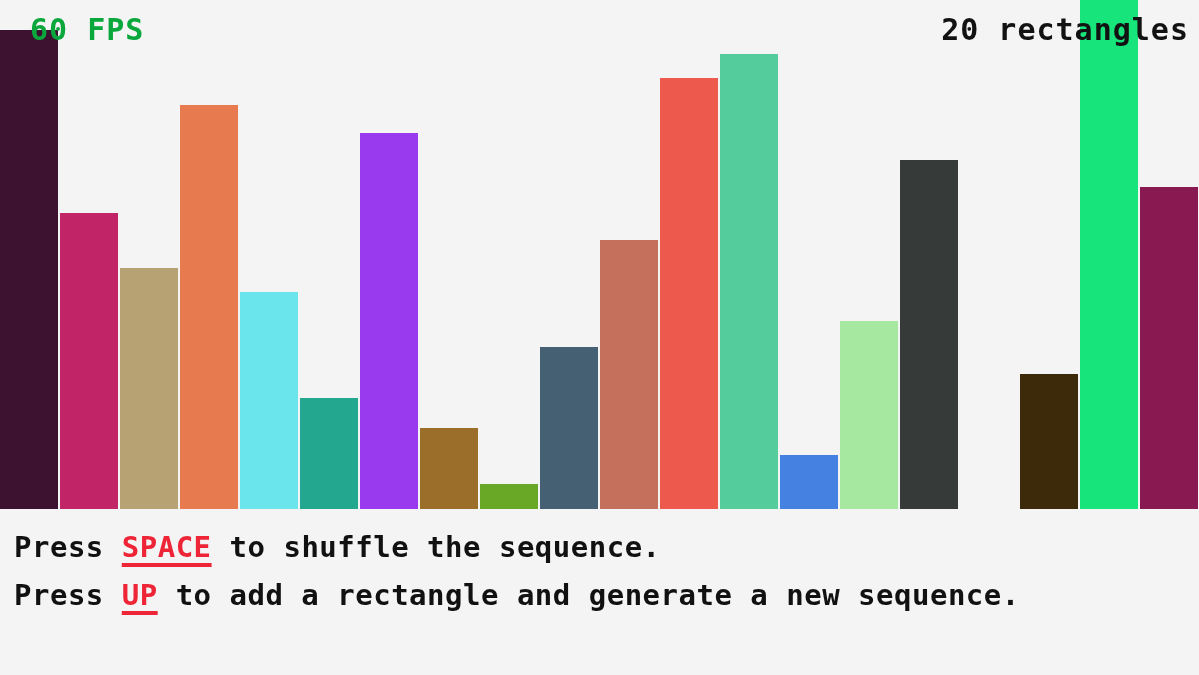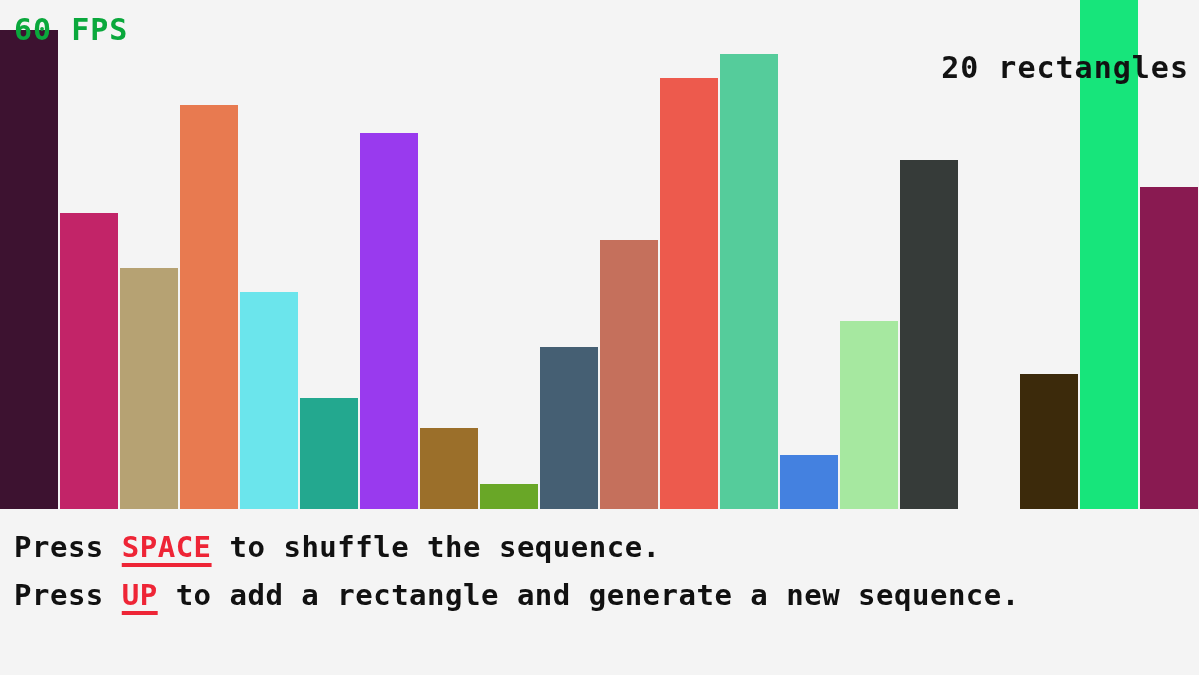--- a/index.html
+++ b/index.html
@@ -29,21 +29,21 @@
     height: 509px;
   }
   .bar {
     position: absolute;
     bottom: 0;
   }
 
   
   #fps-counter {
     position: absolute;
-    left: 14px;
+    left: 30px;
     top: 12px;
     font-size: 30px;
     font-weight: 700;
     letter-spacing: 1px;
     color: #0aa83c;
     white-space: nowrap;
     z-index: 20;
   }
   #rect-count {
     position: absolute;
@@ -105,21 +105,21 @@
       <div class="bar" style="left: 780px; width: 58px; height: 54px; background: rgb(68, 129, 224);"></div>
       <div class="bar" style="left: 840px; width: 58px; height: 188px; background: rgb(166, 232, 160);"></div>
       <div class="bar" style="left: 900px; width: 58px; height: 349px; background: rgb(54, 59, 57);"></div>
       <div class="bar" style="left: 1020px; width: 58px; height: 135px; background: rgb(60, 42, 11);"></div>
       <div class="bar" style="left: 1080px; width: 58px; height: 509px; background: rgb(23, 229, 123);"></div>
       <div class="bar" style="left: 1140px; width: 58px; height: 322px; background: rgb(137, 26, 81);"></div>
     </div>
 
   <div id="fps-counter" style="color: rgb(10, 168, 60);">60 FPS</div>
 
-  <div id="rect-count" style="color: rgb(18, 18, 18); margin-top: 38px;">20 rectangles</div>
+  <div id="rect-count" style="color: rgb(18, 18, 18);">20 rectangles</div>
 
   <div id="instructions">
 
     <div class="instruction-line">
       <span>Press </span><span class="key" style="color: rgb(238, 37, 54); text-decoration-color: rgb(238, 37, 54);">SPACE</span><span> to shuffle the sequence.</span>
     </div>
 
     <div class="instruction-line">
       <span>Press </span><span class="key" style="color: rgb(238, 37, 54); text-decoration-color: rgb(238, 37, 54);">UP</span><span> to add a rectangle and generate a new sequence.</span>
     </div>

